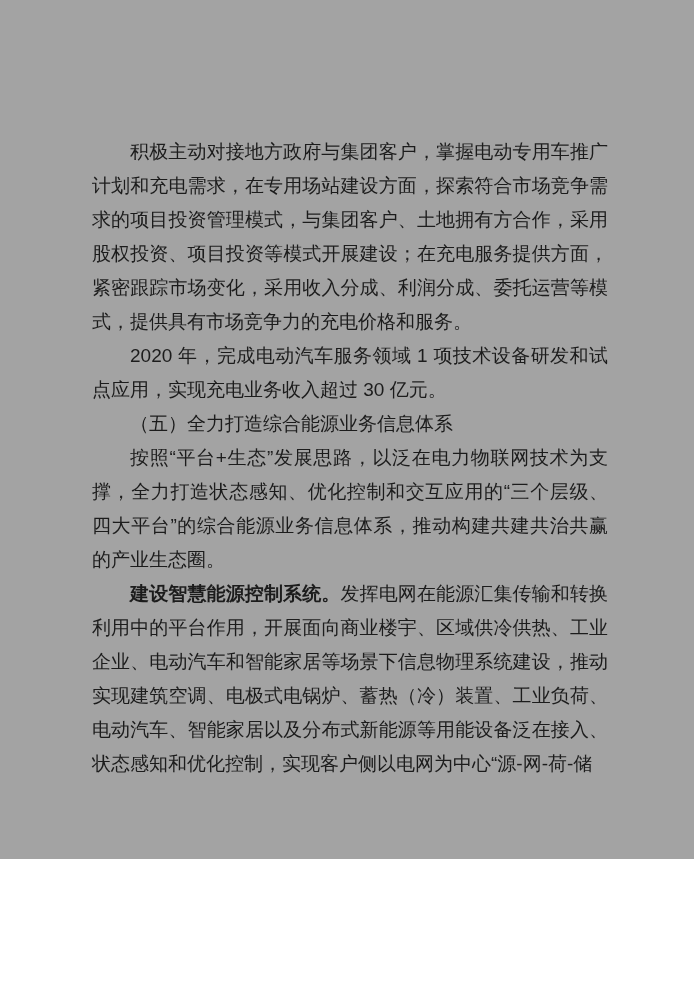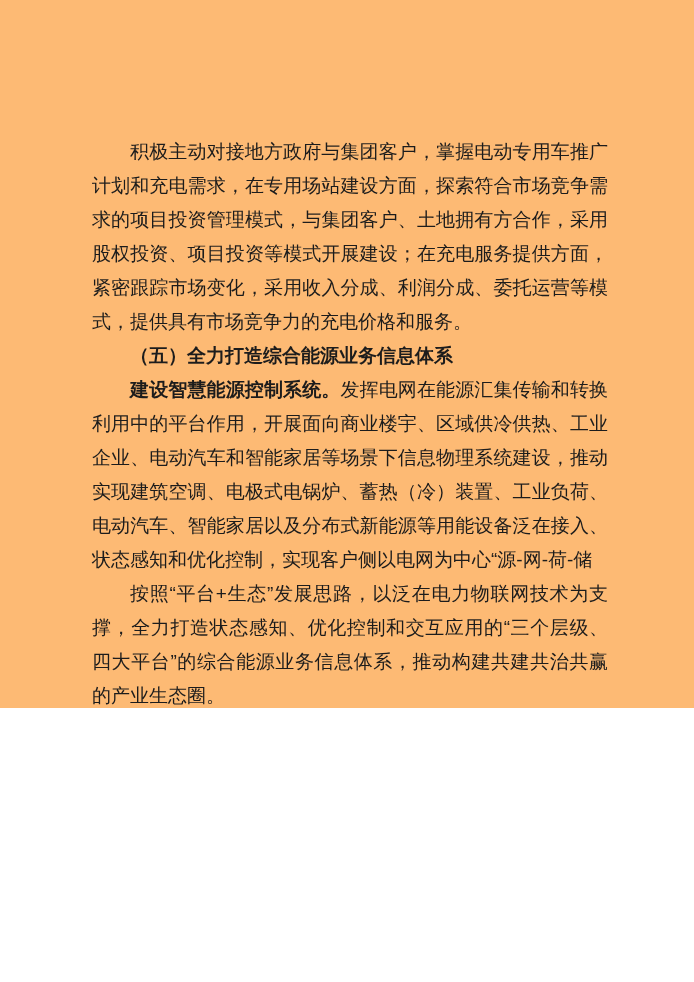--- a/index.html
+++ b/index.html
@@ -8,22 +8,22 @@
   }
   body {
     width: 694px;
     height: 982px;
     background: #ffffff;
     overflow: hidden;
   }
   .page {
     position: relative;
     width: 694px;
-    height: 708px;
-    background: #fdba74;
+    height: 859px;
+    background: #a3a3a3;
     font-family: "Liberation Sans", sans-serif;
   }
   .content {
     position: absolute;
     left: 92px;
     top: 135px;
     width: 516px;
     color: #1c1c1c;
     font-size: 19px;
     line-height: 34px;
@@ -35,36 +35,37 @@
     margin: 0;
     padding: 0;
     text-indent: 2em;
     font-size: 19px;
     line-height: 34px;
   }
   .body-paragraph {
     font-weight: normal;
   }
   .section-heading {
-    font-weight: bold;
+    font-weight: normal;
   }
   .bold-lead {
     font-weight: bold;
   }
 </style>
 </head>
 <body>
 
 <div class="page">
   <div class="content">
 
     <p class="body-paragraph">积极主动对接地方政府与集团客户，掌握电动专用车推广计划和充电需求，在专用场站建设方面，探索符合市场竞争需求的项目投资管理模式，与集团客户、土地拥有方合作，采用股权投资、项目投资等模式开展建设；在充电服务提供方面，紧密跟踪市场变化，采用收入分成、利润分成、委托运营等模式，提供具有市场竞争力的充电价格和服务。</p>
 
 
+    <p class="body-paragraph">2020 年，完成电动汽车服务领域 1 项技术设备研发和试点应用，实现充电业务收入超过 30 亿元。</p>
 
     <h3 class="section-heading">（五）全力打造综合能源业务信息体系</h3>
 
+    <p class="body-paragraph">按照“平台+生态”发展思路，以泛在电力物联网技术为支撑，全力打造状态感知、优化控制和交互应用的“三个层级、四大平台”的综合能源业务信息体系，推动构建共建共治共赢的产业生态圈。</p>
+
     <p class="body-paragraph"><b class="bold-lead">建设智慧能源控制系统。</b><span>发挥电网在能源汇集传输和转换利用中的平台作用，开展面向商业楼宇、区域供冷供热、工业企业、电动汽车和智能家居等场景下信息物理系统建设，推动实现建筑空调、电极式电锅炉、蓄热（冷）装置、工业负荷、电动汽车、智能家居以及分布式新能源等用能设备泛在接入、状态感知和优化控制，实现客户侧以电网为中心“源-网-荷-储</span></p>
-
-    <p class="body-paragraph">按照“平台+生态”发展思路，以泛在电力物联网技术为支撑，全力打造状态感知、优化控制和交互应用的“三个层级、四大平台”的综合能源业务信息体系，推动构建共建共治共赢的产业生态圈。</p>
 
   </div>
 </div>
 
 </body></html>

